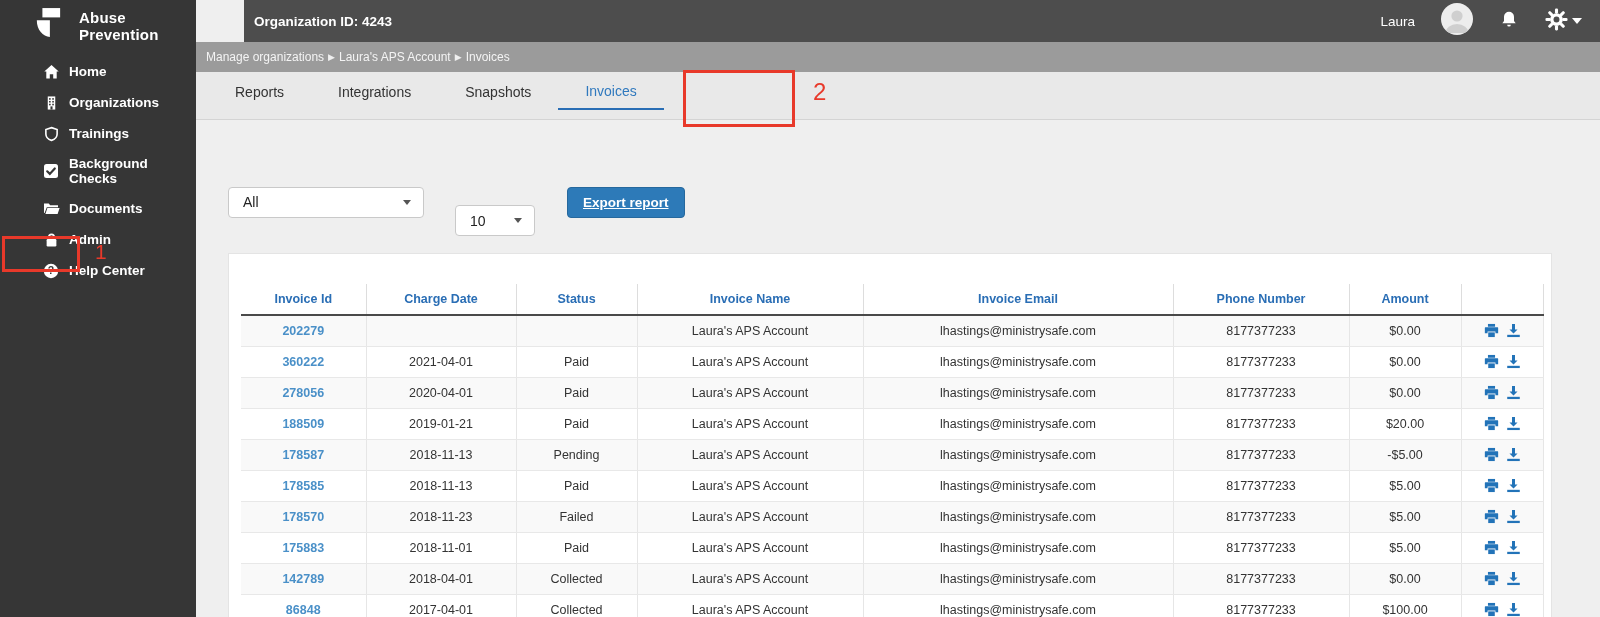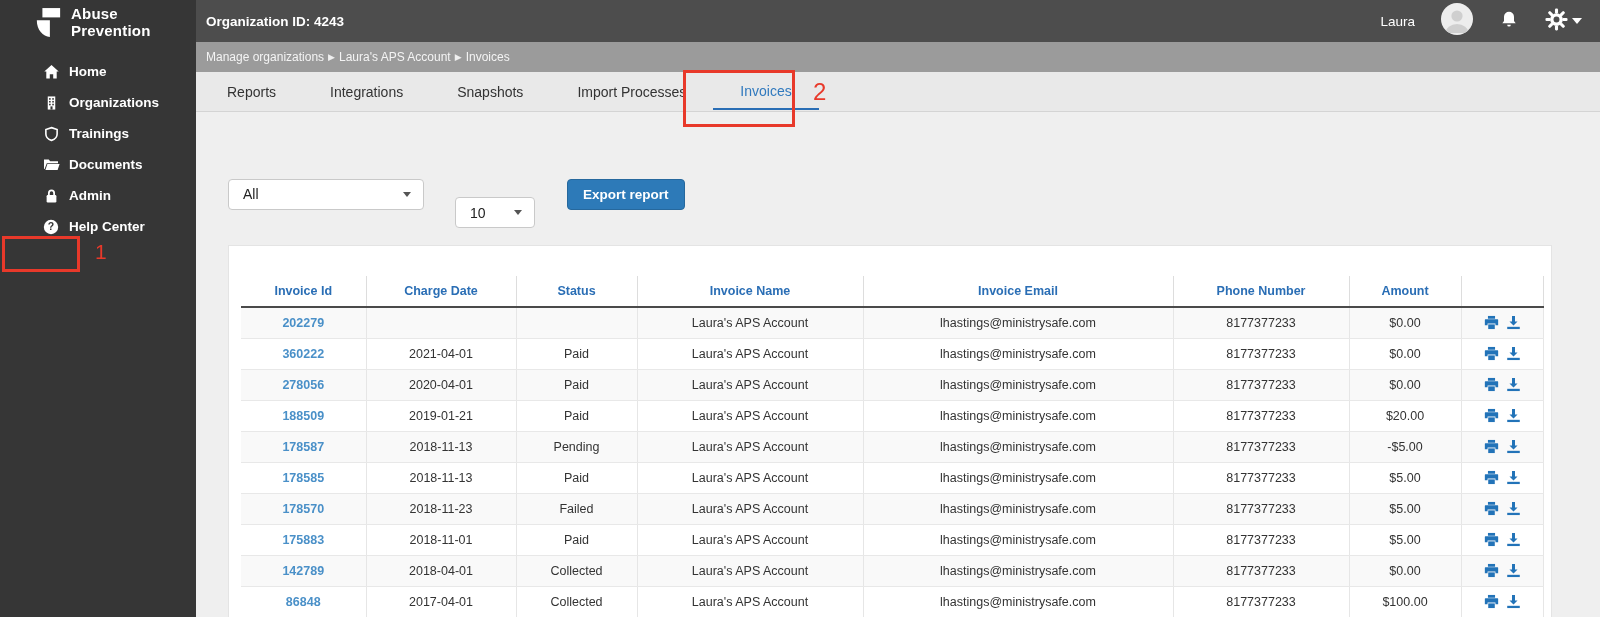--- a/index.html
+++ b/index.html
@@ -2,53 +2,53 @@
 <html><head>
 <meta charset="utf-8">
 <style>
   * { margin:0; padding:0; box-sizing:border-box; }
   html,body { width:1600px; height:617px; overflow:hidden; }
   body { font-family:"Liberation Sans", sans-serif; background:#efefef; }
   .app { position:relative; width:1600px; height:617px; }
 
   
   .sidebar { position:absolute; left:0; top:0; width:196px; height:617px; background:#363636; z-index:5; }
-  .logo { display:flex; align-items:flex-start; gap:9px; padding:6px 0 8px 34px; min-height:44px; }
+  .logo { display:flex; align-items:flex-end; gap:17px; padding:6px 0 8px 34px; min-height:44px; }
   .logo-text { color:#fff; font-weight:bold; font-size:15px; line-height:1.12; letter-spacing:.2px; }
   .side-nav { margin-top:4px;padding-left:32px; }
   .side-item { display:flex; align-items:center; gap:9px; padding:7px 8px 7px 10px; color:#fff; font-weight:bold; font-size:13.5px; cursor:pointer; }
   .side-item .ic { width:18px; height:17px; display:inline-flex; align-items:center; justify-content:center; flex:0 0 18px; }
 
   
   .main { position:absolute; left:196px; top:0; width:1404px; height:617px; }
-  .topbar { height:42px; background:#4d4d4d; display:flex; align-items:center; justify-content:space-between; padding:0 18px 0 10px; }
+  .topbar { height:42px; background:#4d4d4d; display:flex; align-items:center; justify-content:space-between; padding:0 18px 0 10px;margin-left:48px; }
   .org-id { color:#fff; font-weight:bold; font-size:13.5px; }
   .topbar-right { display:flex; align-items:center; gap:26px; }
   .username { color:#fff; font-size:13.5px; }
   .gear-wrap { display:flex; align-items:center; gap:4px; cursor:pointer; }
   .caret-down { width:0; height:0; border-left:5px solid transparent; border-right:5px solid transparent; border-top:6px solid #fff; }
 
   
   .breadcrumb { height:30px; background:#9b9b9b; display:flex; align-items:center; gap:4px; padding-left:10px; color:#f4f4f4; font-size:12px; }
   .crumb { cursor:pointer; }
   .crumb-sep { font-size:9px; color:#efefef; }
 
   
-  .tabbar { height:40px; background:#e9e9e9; border-bottom:1px solid #d4d4d4; display:flex; align-items:flex-start; padding-left:4px; }
+  .tabbar { height:48px; background:#e9e9e9; border-bottom:1px solid #d4d4d4; display:flex; align-items:flex-start; padding-left:12px; }
   .tab { height:36px; margin-top:2px; display:flex; align-items:center; padding:0 27px; font-size:14px; color:#333; cursor:pointer; }
   .tab.active { color:#3079be; border-bottom:2px solid #2a6eb5; }
 
   
   .content { height:545px; background:#efefef; }
   .filters { display:flex; align-items:center; padding:48px 0 0 32px; gap:0; }
   .select { background:#fff; border:1px solid #c9c9c9; border-radius:4px; height:31px; display:flex; align-items:center; justify-content:space-between; padding:0 12px 0 14px; font-size:14px; color:#222; cursor:pointer; }
   .select-caret { width:0; height:0; border-left:4.5px solid transparent; border-right:4.5px solid transparent; border-top:5.5px solid #555; }
   .select-filter { width:196px; }
   .select-pagesize { width:80px; margin-left:31px;margin-top:37px; }
-  .btn-export { margin-left:32px; height:31px; padding:0 15px; background:#2d7ab8; border:1px solid #26689d; border-radius:4px; color:#fff; font-weight:bold; font-size:13.5px; cursor:pointer; font-family:"Liberation Sans",sans-serif; }
+  .btn-export { margin-left:32px; height:31px; padding:0 15px; background:#2d7ab8; border:1px solid #26689d; border-radius:4px; color:#fff; font-weight:bold; font-size:13.5px; cursor:pointer; font-family:"Liberation Sans",sans-serif;text-decoration:underline; }
 
   .panel { margin:17px 0 0 32px; width:1324px; height:392px; background:#fff; border:1px solid #e4e4e4; }
   table { border-collapse:collapse; table-layout:fixed; margin:30px 0 0 12px; width:1302px; font-size:12.5px; color:#333; }
   thead th { color:#2a6eb5; font-weight:bold; font-size:12.5px; padding:8px 4px; border-bottom:2px solid #4a4a4a; border-left:1px solid #ddd; text-align:center; }
   thead th:first-child { border-left:none; }
   thead th:last-child { border-right:1px solid #ddd; }
   tbody td { height:31px; text-align:center; border-bottom:1px solid #e8e8e8; border-left:1px solid #e6e6e6; padding:0 4px; }
   tbody td:first-child { border-left:none; }
   tbody td:last-child { border-right:1px solid #e6e6e6; }
   tbody tr:nth-child(odd) { background:#f9f9f9; }
@@ -108,20 +108,29 @@
           </span>
           <span>Organizations</span>
         </div>
         <div class="side-item">
           <span class="ic">
             <svg width="15" height="16" viewBox="0 0 16 16">
               <path d="M8 1.2 14 3.3v4.6c0 3.9-2.9 5.9-6 6.9-3.1-1-6-3-6-6.9V3.3z" fill="none" stroke="#fff" stroke-width="1.7"></path>
             </svg>
           </span>
           <span>Trainings</span>
+        </div>
+        <div class="side-item">
+          <span class="ic">
+            <svg width="16" height="16" viewBox="0 0 16 16">
+              <rect x="1" y="1" width="14" height="14" rx="2.5" fill="#fff"></rect>
+              <path d="M4.2 8.3l2.6 2.6 5-5.4" stroke="#363636" stroke-width="2.2" fill="none" stroke-linecap="round"></path>
+            </svg>
+          </span>
+          <span>Background Checks</span>
         </div>
         <div class="side-item">
           <span class="ic">
             <svg width="17" height="15" viewBox="0 0 17 15">
               <path d="M1 2.5h4.7L7.2 4.2H15v2H3.8L1.6 12H1z" fill="#fff"></path>
               <path d="M4.4 7.1H16.6l-2 6H2.4z" fill="#fff"></path>
             </svg>
           </span>
           <span>Documents</span>
         </div>
@@ -198,21 +207,20 @@
         <span class="crumb-sep">▶</span>
         <span class="crumb">Laura's APS Account</span>
         <span class="crumb-sep">▶</span>
         <span class="crumb">Invoices</span>
       </div>
 
     <div class="tabbar" id="tabbar">
         <div class="tab">Reports</div>
         <div class="tab">Integrations</div>
         <div class="tab">Snapshots</div>
-        <div class="tab">Import Processes</div>
         <div class="tab active">Invoices</div>
       </div>
 
     <div class="content">
       <div class="filters">
         <div class="select select-filter">
           <span>All</span>
           <span class="select-caret"></span>
         </div>
         <div class="select select-pagesize">

